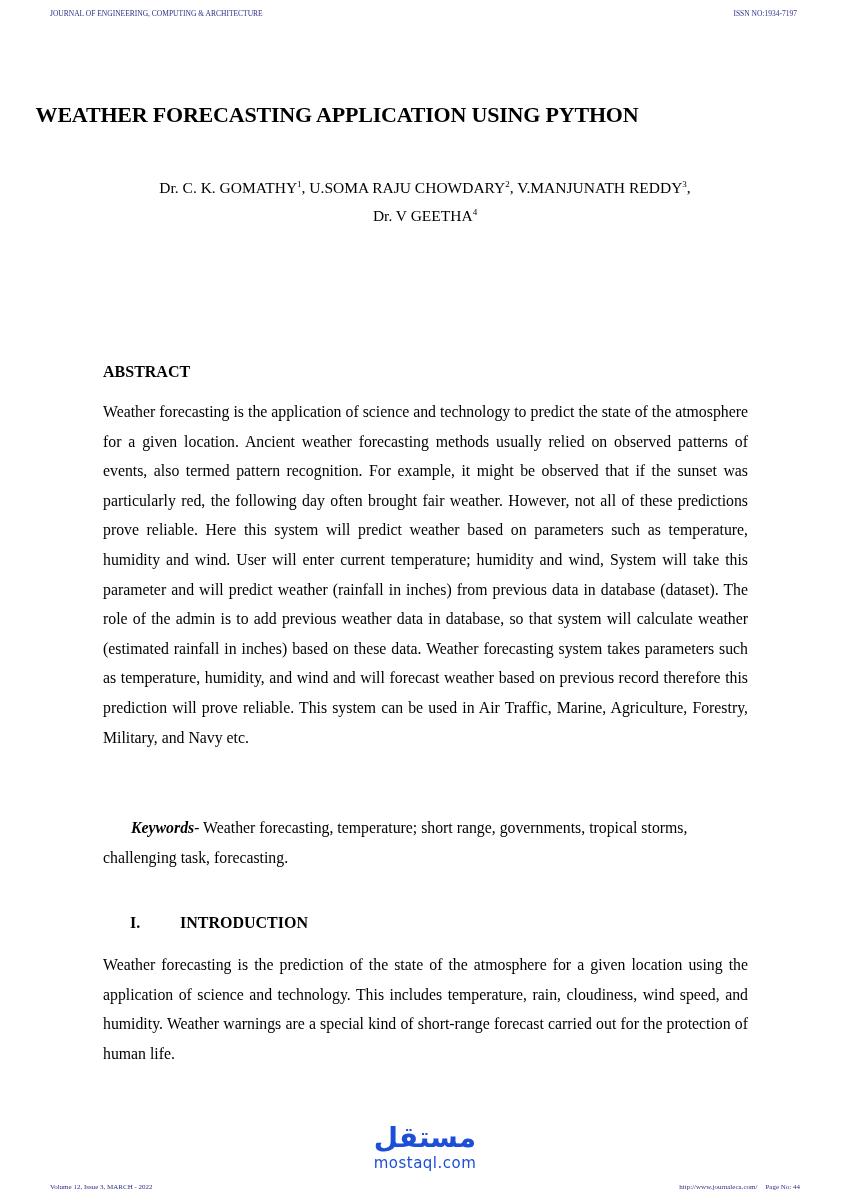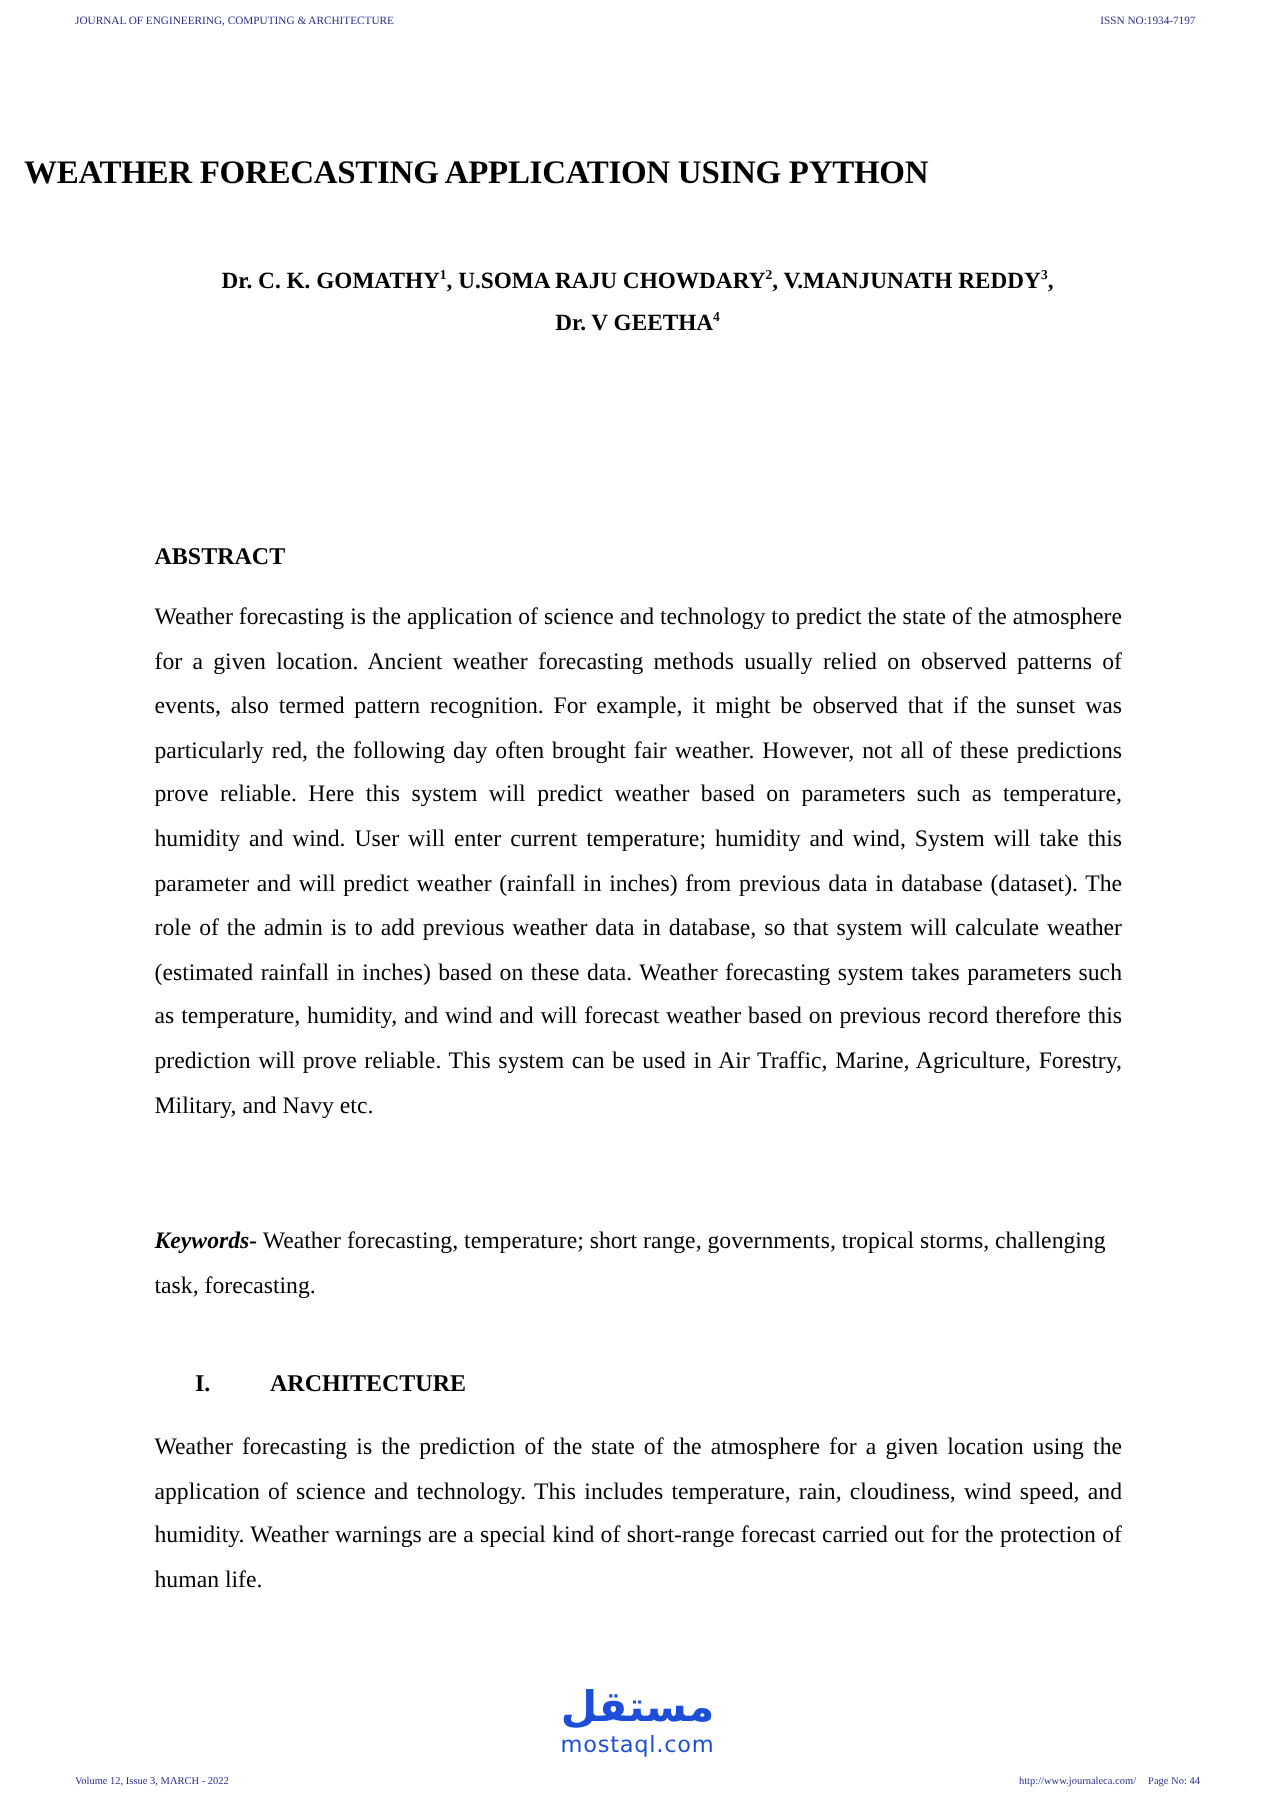--- a/index.html
+++ b/index.html
@@ -5,33 +5,33 @@
   html, body { margin: 0; padding: 0; background: #ffffff; }
   body { width: 850px; height: 1202px; position: relative; overflow: hidden;
          font-family: "Liberation Serif", "DejaVu Serif", serif; color: #000; }
   .hdr { position: absolute; top: 9px; font-size: 7.5px; color: #2e2e8a; }
   .hdr.left { left: 50px; }
   .hdr.right { right: 53px; }
   .ftr { position: absolute; top: 1183px; font-size: 7px; color: #2e2e8a; }
   .ftr.left { left: 50px; text-align: right; }
   .ftr.right { right: 50px; }
   .ftr.right span { margin-left: 8px; }
-  .title { position: absolute; top: 102px; left: 16px; width: 674px; 
+  .title { position: absolute; top: 102px; left: 0; width: 674px; text-align: center;
            font-weight: bold; font-size: 22px; letter-spacing: -0.2px; }
   .authors { position: absolute; top: 174px; left: 0; width: 850px; text-align: center;
-             font-weight: bold; font-size: 15.5px; line-height: 28px; }
+             font-weight: normal; font-size: 15.5px; line-height: 28px; }
   .authors sup { font-size: 9px; vertical-align: 6px; line-height: 0; }
   .affil { position: absolute; top: 254px; left: 0; width: 850px; text-align: center;
            font-size: 15.5px; line-height: 28px; }
   .h-abstract { position: absolute; top: 363px; left: 103px; font-weight: bold; font-size: 16px; }
   .para { position: absolute; left: 103px; width: 645px; font-size: 15.8px; line-height: 29.6px;
           text-align: justify; }
   .p-abstract { top: 397px; }
   .keywords { position: absolute; top: 813px; left: 103px; width: 645px; font-size: 15.8px; line-height: 29.6px; }
-  .keywords b { font-style: italic; }
+  .keywords b { font-style: italic; margin-left: 28px; }
   .h-intro { position: absolute; top: 914px; left: 130px; font-weight: bold; font-size: 16px; }
   .h-intro .num { display: inline-block; width: 50px; }
   .p-intro { top: 950px; }
   .watermark { position: absolute; top: 1122px; left: 370px; width: 110px; text-align: center;
                color: #1d4ed8; font-family: "DejaVu Sans", sans-serif; }
   .watermark .ar { font-size: 28px; font-weight: bold; line-height: 32px; }
   .watermark .lat { font-size: 15px; line-height: 18px; letter-spacing: 0.5px; }
 </style>
 </head>
 <body>
@@ -49,21 +49,21 @@
 </div>
 
 <div class="affil">
 </div>
 
 <div class="h-abstract">ABSTRACT</div>
 <div class="para p-abstract">Weather forecasting is the application of science and technology to predict the state of the atmosphere for a given location. Ancient weather forecasting methods usually relied on observed patterns of events, also termed pattern recognition. For example, it might be observed that if the sunset was particularly red, the following day often brought fair weather. However, not all of these predictions prove reliable. Here this system will predict weather based on parameters such as temperature, humidity and wind. User will enter current temperature; humidity and wind, System will take this parameter and will predict weather (rainfall in inches) from previous data in database (dataset). The role of the admin is to add previous weather data in database, so that system will calculate weather (estimated rainfall in inches) based on these data. Weather forecasting system takes parameters such as temperature, humidity, and wind and will forecast weather based on previous record therefore this prediction will prove reliable. This system can be used in Air Traffic, Marine, Agriculture, Forestry, Military, and Navy etc.</div>
 
 <div class="keywords"><b>Keywords-</b><span> Weather forecasting, temperature; short range, governments, tropical storms, challenging task, forecasting.</span></div>
 
-<div class="h-intro"><span class="num">I.</span><span>ARCHITECTURE</span></div>
+<div class="h-intro"><span class="num">I.</span><span>INTRODUCTION</span></div>
 <div class="para p-intro">Weather forecasting is the prediction of the state of the atmosphere for a given location using the application of science and technology. This includes temperature, rain, cloudiness, wind speed, and humidity. Weather warnings are a special kind of short-range forecast carried out for the protection of human life.</div>
 
 <div class="watermark">
   <div class="ar">مستقل</div>
   <div class="lat">mostaql.com</div>
 </div>
 
 <div class="ftr left">Volume 12, Issue 3, MARCH - 2022</div>
 <div class="ftr right"><span>http://www.journaleca.com/</span><span>Page No: 44</span></div>
 

